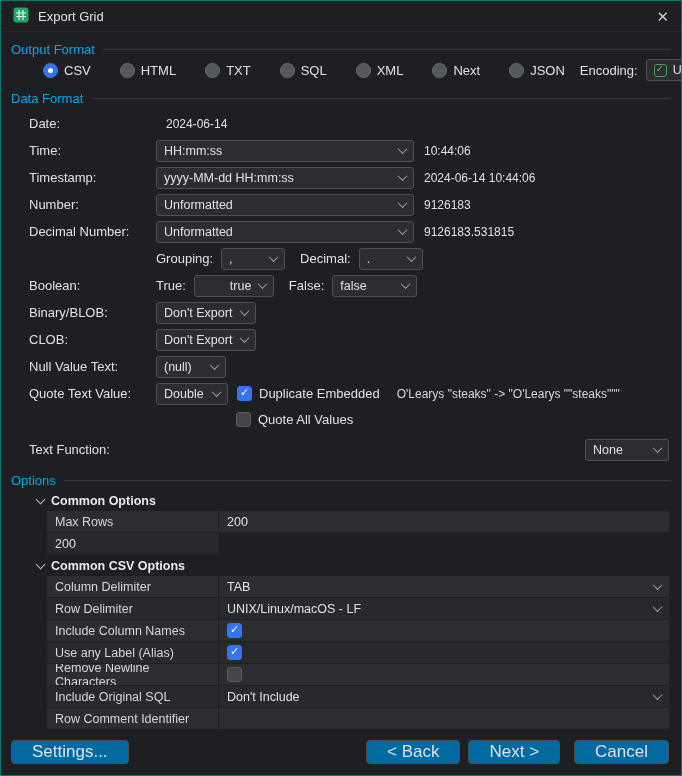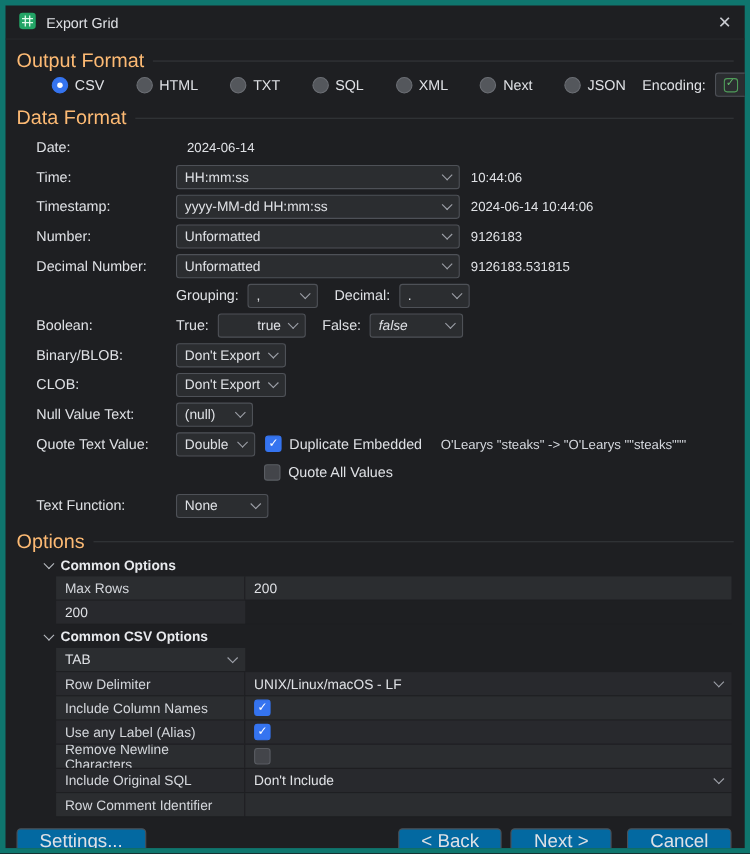--- a/index.html
+++ b/index.html
@@ -3,29 +3,29 @@
 <meta charset="utf-8">
 <style>
   html,body{margin:0;padding:0;background:#141517;}
   *{box-sizing:border-box;}
   .window{
     width:682px;height:776px;
     background:#1e1f22;color:#dfe1e5;
     font-family:"Liberation Sans","DejaVu Sans",sans-serif;
     font-size:13px;
     display:flex;flex-direction:column;
-    border:5px solid #0f766e;overflow:hidden;
+    border:1px solid #0f766e;overflow:hidden;
   }
   
   .titlebar{height:31px;flex:0 0 31px;display:flex;align-items:center;gap:9px;padding:0 12px;border-bottom:1px solid #26282b;}
   .titlebar .title{font-size:13px;color:#dfe1e5;}
   .titlebar .close{margin-left:auto;font-size:15px;color:#c9cbd0;cursor:pointer;line-height:1;}
   
   .section{display:flex;align-items:center;gap:8px;padding:0 10px;margin-top:10px;height:18px;}
-  .section-label{color:#fdba74;font-size:18px;white-space:nowrap;}
+  .section-label{color:#0ea5e9;font-size:13px;white-space:nowrap;}
   .section-line{flex:1;height:1px;background:#35373b;}
   
   .format-row{display:flex;align-items:center;padding:0 12px 0 28px;height:30px;margin-top:2px;}
   .radio-item{display:flex;align-items:flex-end;gap:6px;margin-right:15px;cursor:pointer;padding-left:14px;}
   .radio{width:15px;height:15px;border-radius:50%;background:#54575c;border:1px solid #6b6e74;position:relative;flex:0 0 15px;}
   .radio.selected{background:#3574f0;border-color:#3574f0;}
   .radio.selected::after{content:"";position:absolute;left:50%;top:50%;width:5px;height:5px;margin:-2.5px 0 0 -2.5px;border-radius:50%;background:#fff;}
   .encoding{margin-left:auto;display:flex;align-items:center;gap:8px;}
   
   .dropdown{height:22px;background:#2b2d30;border:1px solid #4e5157;border-radius:3px;display:flex;align-items:center;padding:0 7px;gap:6px;cursor:pointer;}
@@ -38,21 +38,21 @@
   .fsection{padding:4px 12px 0 28px;}
   .frow{display:flex;align-items:center;height:27px;}
   .flabel{width:127px;flex:0 0 127px;color:#dfe1e5;}
   .w-main{width:258px;}
   .w-dontexport{width:100px;}
   .w-null{width:70px;}
   .w-double{width:72px;}
   .w-none{width:84px;}
   .w-tiny{width:64px;}
   .w-true{width:80px;padding-left:35px;}
-  .w-false{width:85px;font-style:italic;}
+  .w-false{width:85px;}
   .preview{margin-left:10px;color:#dfe1e5;font-size:12px;white-space:nowrap;}
   .sublabel{color:#dfe1e5;margin-right:8px;white-space:nowrap;}
   .sublabel.ml{margin-left:15px;}
   
   .checkbox{width:15px;height:15px;border-radius:3px;background:#43454a;border:1px solid #5a5d63;position:relative;flex:0 0 15px;cursor:pointer;}
   .checkbox.checked{background:#3574f0;border-color:#3574f0;}
   .checkbox.checked::after{content:"✓";position:absolute;left:2px;top:-1px;color:#fff;font-size:11px;font-weight:bold;}
   .cb-item{display:flex;align-items:center;gap:7px;margin-left:9px;}
   .example{margin-left:17px;font-size:12px;color:#d5d8de;white-space:nowrap;}
   .indent-cb{margin-left:80px;}
@@ -250,21 +250,21 @@
     </div>
 
     <div class="frow" style="height:25px;">
       <span class="flabel"></span>
       <span class="cb-item indent-cb">
         <span class="checkbox"></span>
         <span>Quote All Values</span>
       </span>
     </div>
 
-    <div class="frow" style="margin-top:4px;">
+    <div class="frow" style="margin-top:4px;justify-content:space-between;">
       <span class="flabel">Text Function:</span>
       <span class="dropdown w-none">
         <span class="dd-text">None</span>
         <span class="chev"></span>
       </span>
     </div>
 
   </div>
 
   <div class="section">
@@ -295,20 +295,23 @@
       </div>
     </div>
 
     <div class="opt-group-header">
       <span class="tree-chev"></span>
       <span class="group-title">Common CSV Options</span>
     </div>
 
     <div class="otable">
       <div class="orow">
+        <div class="ocell olabel">
+            <span>Column Delimiter</span>
+          </div>
         <div class="ocell ovalue">
           <span class="dd-text">TAB</span>
           <span class="chev"></span>
         </div>
       </div>
       <div class="orow">
         <div class="ocell olabel">
             <span>Row Delimiter</span>
           </div>
         <div class="ocell ovalue">

